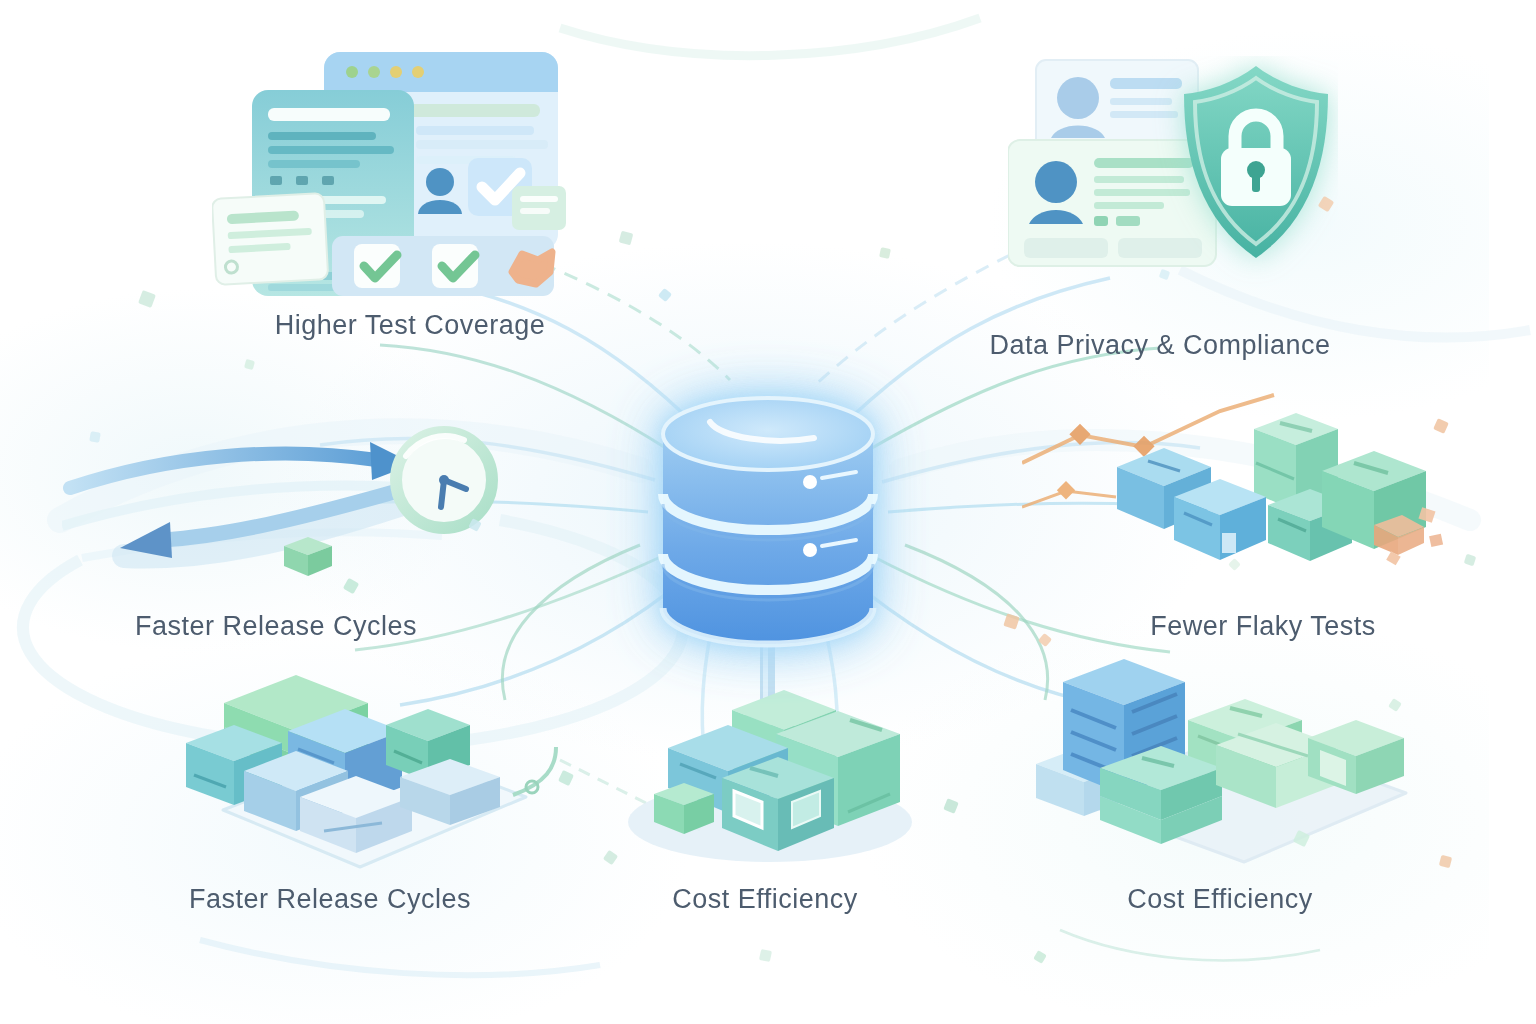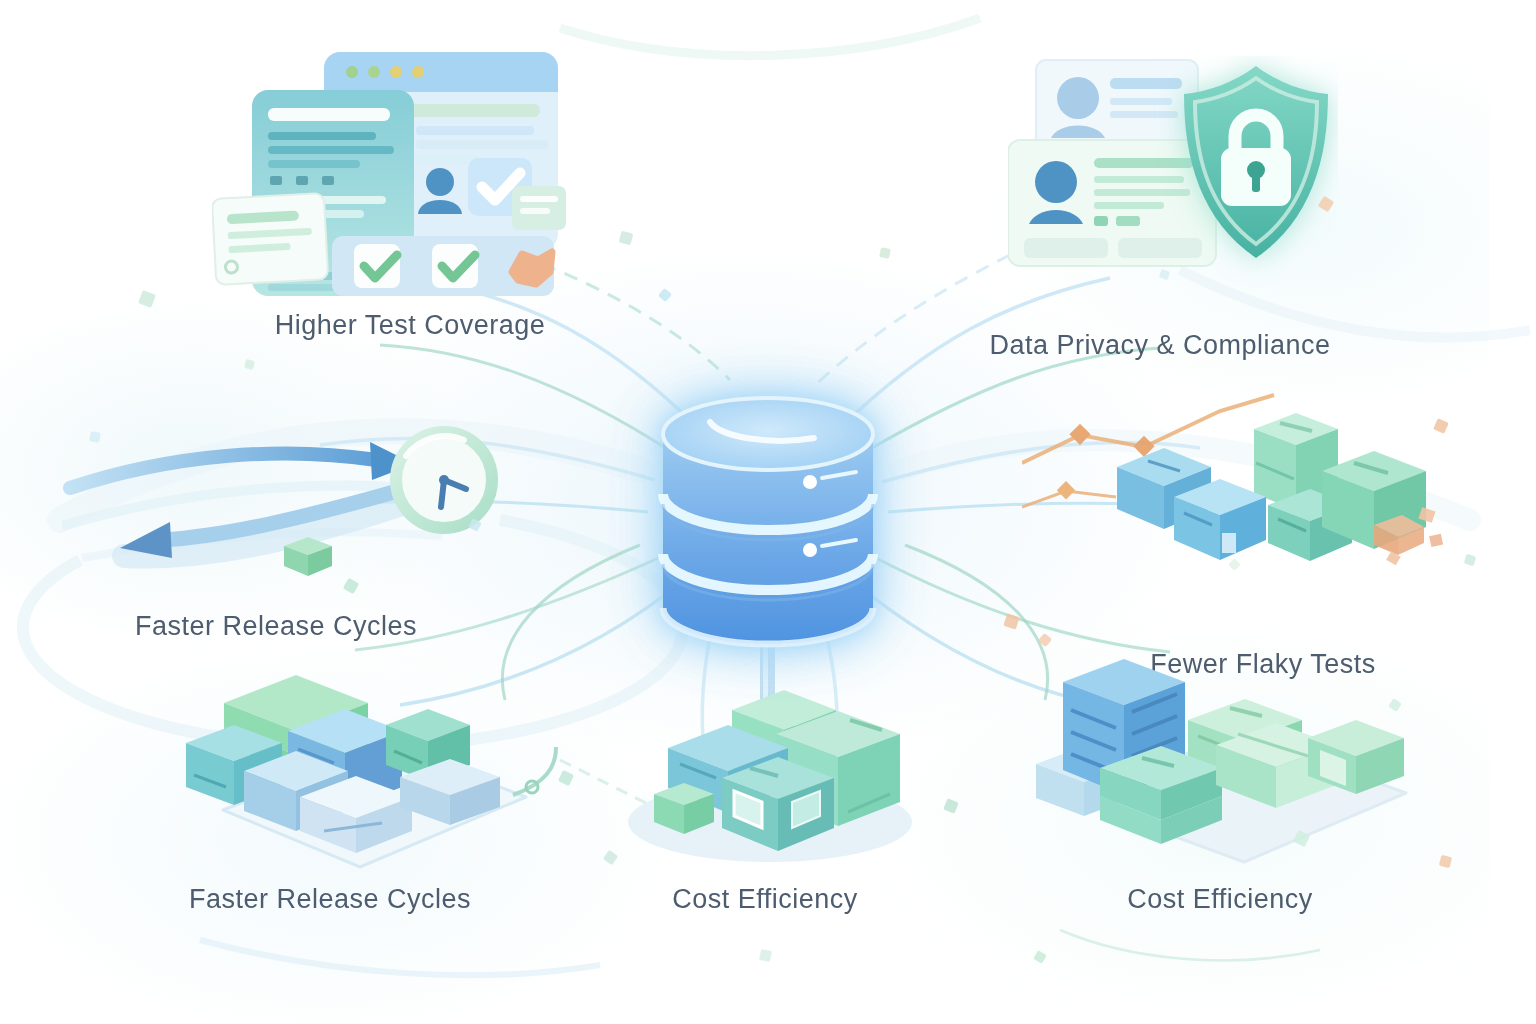--- a/index.html
+++ b/index.html
@@ -285,21 +285,21 @@
       <g opacity=".9">
         <polygon points="352,140 380,130 402,142 376,152" fill="#f0bd9c"></polygon>
         <polygon points="352,140 352,160 376,170 376,152" fill="#e8a87e"></polygon>
         <polygon points="402,142 402,158 376,170 376,152" fill="#eaaf88"></polygon>
         <rect x="398" y="124" width="14" height="12" fill="#f2c4a4" transform="rotate(18 405 130)"></rect>
         <rect x="408" y="150" width="12" height="11" fill="#eeb896" transform="rotate(-12 414 155)"></rect>
         <rect x="366" y="168" width="11" height="10" fill="#f2c4a4" transform="rotate(30 371 173)"></rect>
       </g>
     </svg>
   </div>
-  <div class="label" style="left:1263px;top:611px;margin-top:38px;">Fewer Flaky Tests</div>
+  <div class="label" style="left:1263px;top:611px;">Fewer Flaky Tests</div>
 
   <div class="abs" style="left:128px;top:655px;width:430px;height:220px;">
     <svg width="430" height="220" viewBox="0 0 430 220" fill="none">
       <polygon points="95,155 262,90 398,142 232,212" fill="#f1f8fc" stroke="#d4e9f3" stroke-width="3" stroke-linejoin="round" opacity=".9"></polygon>
       <path d="M385,140 C418,128 428,112 428,92" stroke="#a8dcc8" stroke-width="4"></path>
       <circle cx="404" cy="132" r="6" stroke="#9ad4bc" stroke-width="3"></circle>
       <g>
 
         <polygon points="96,48 168,20 240,48 168,76" fill="#b2e8c8"></polygon>
         <polygon points="96,48 96,72 168,100 168,76" fill="#8edcb0"></polygon>

